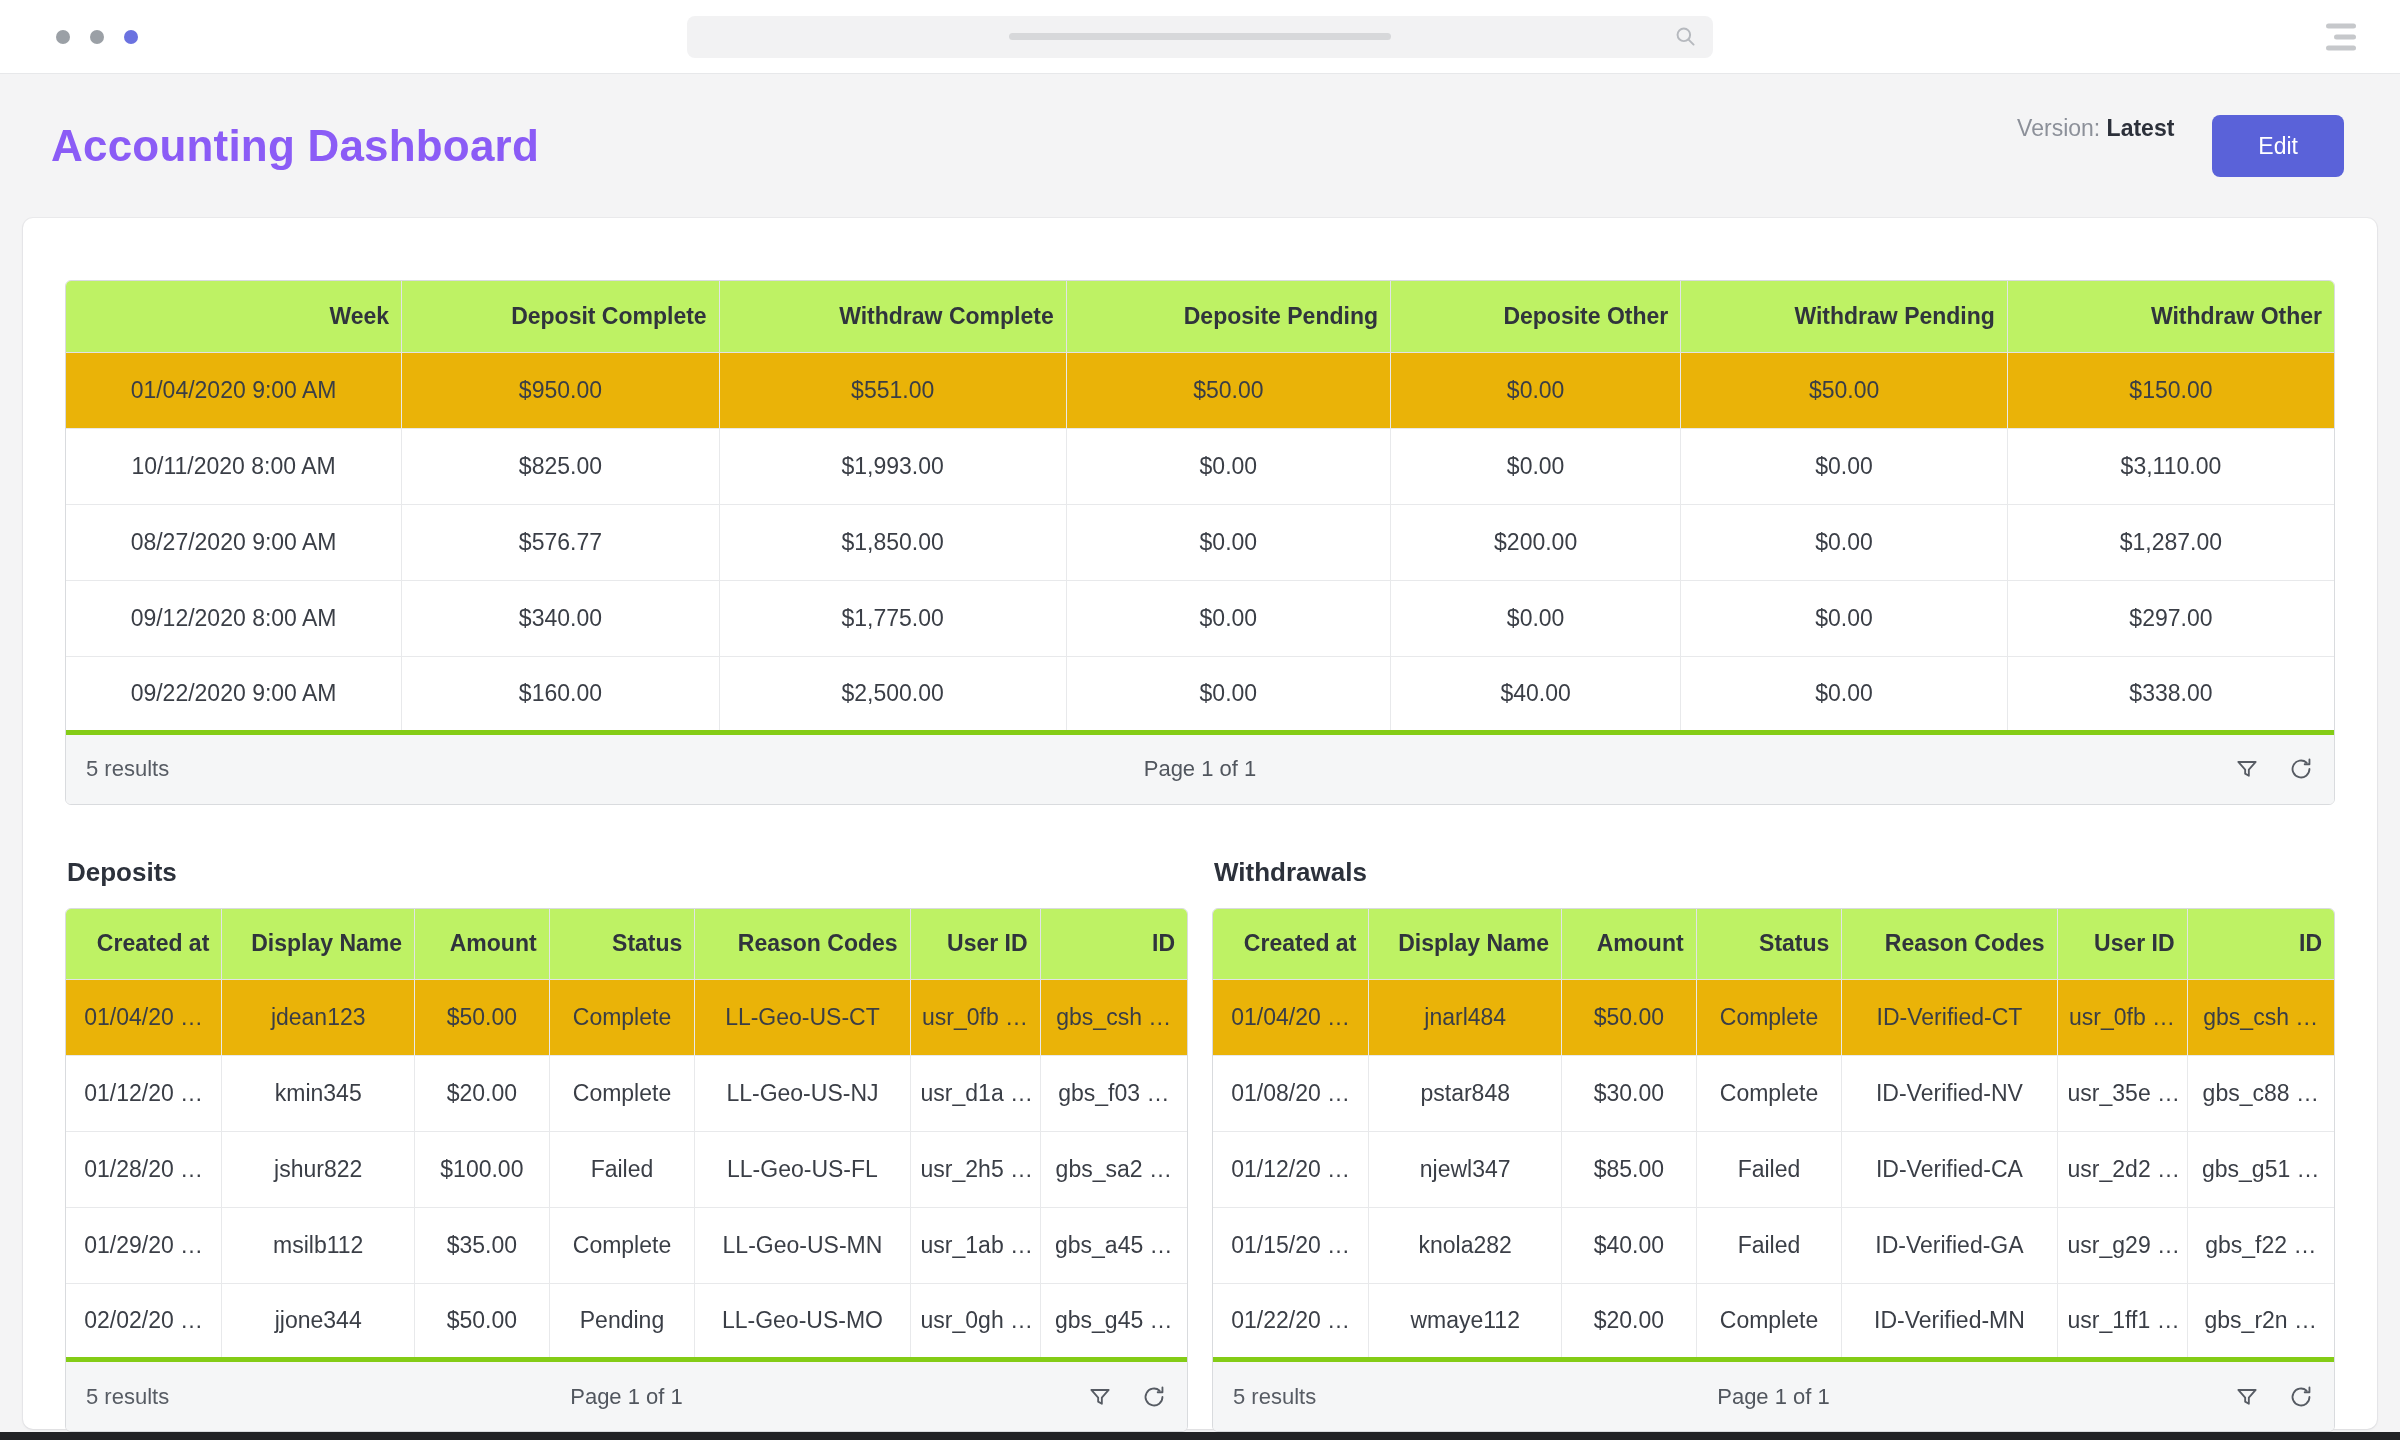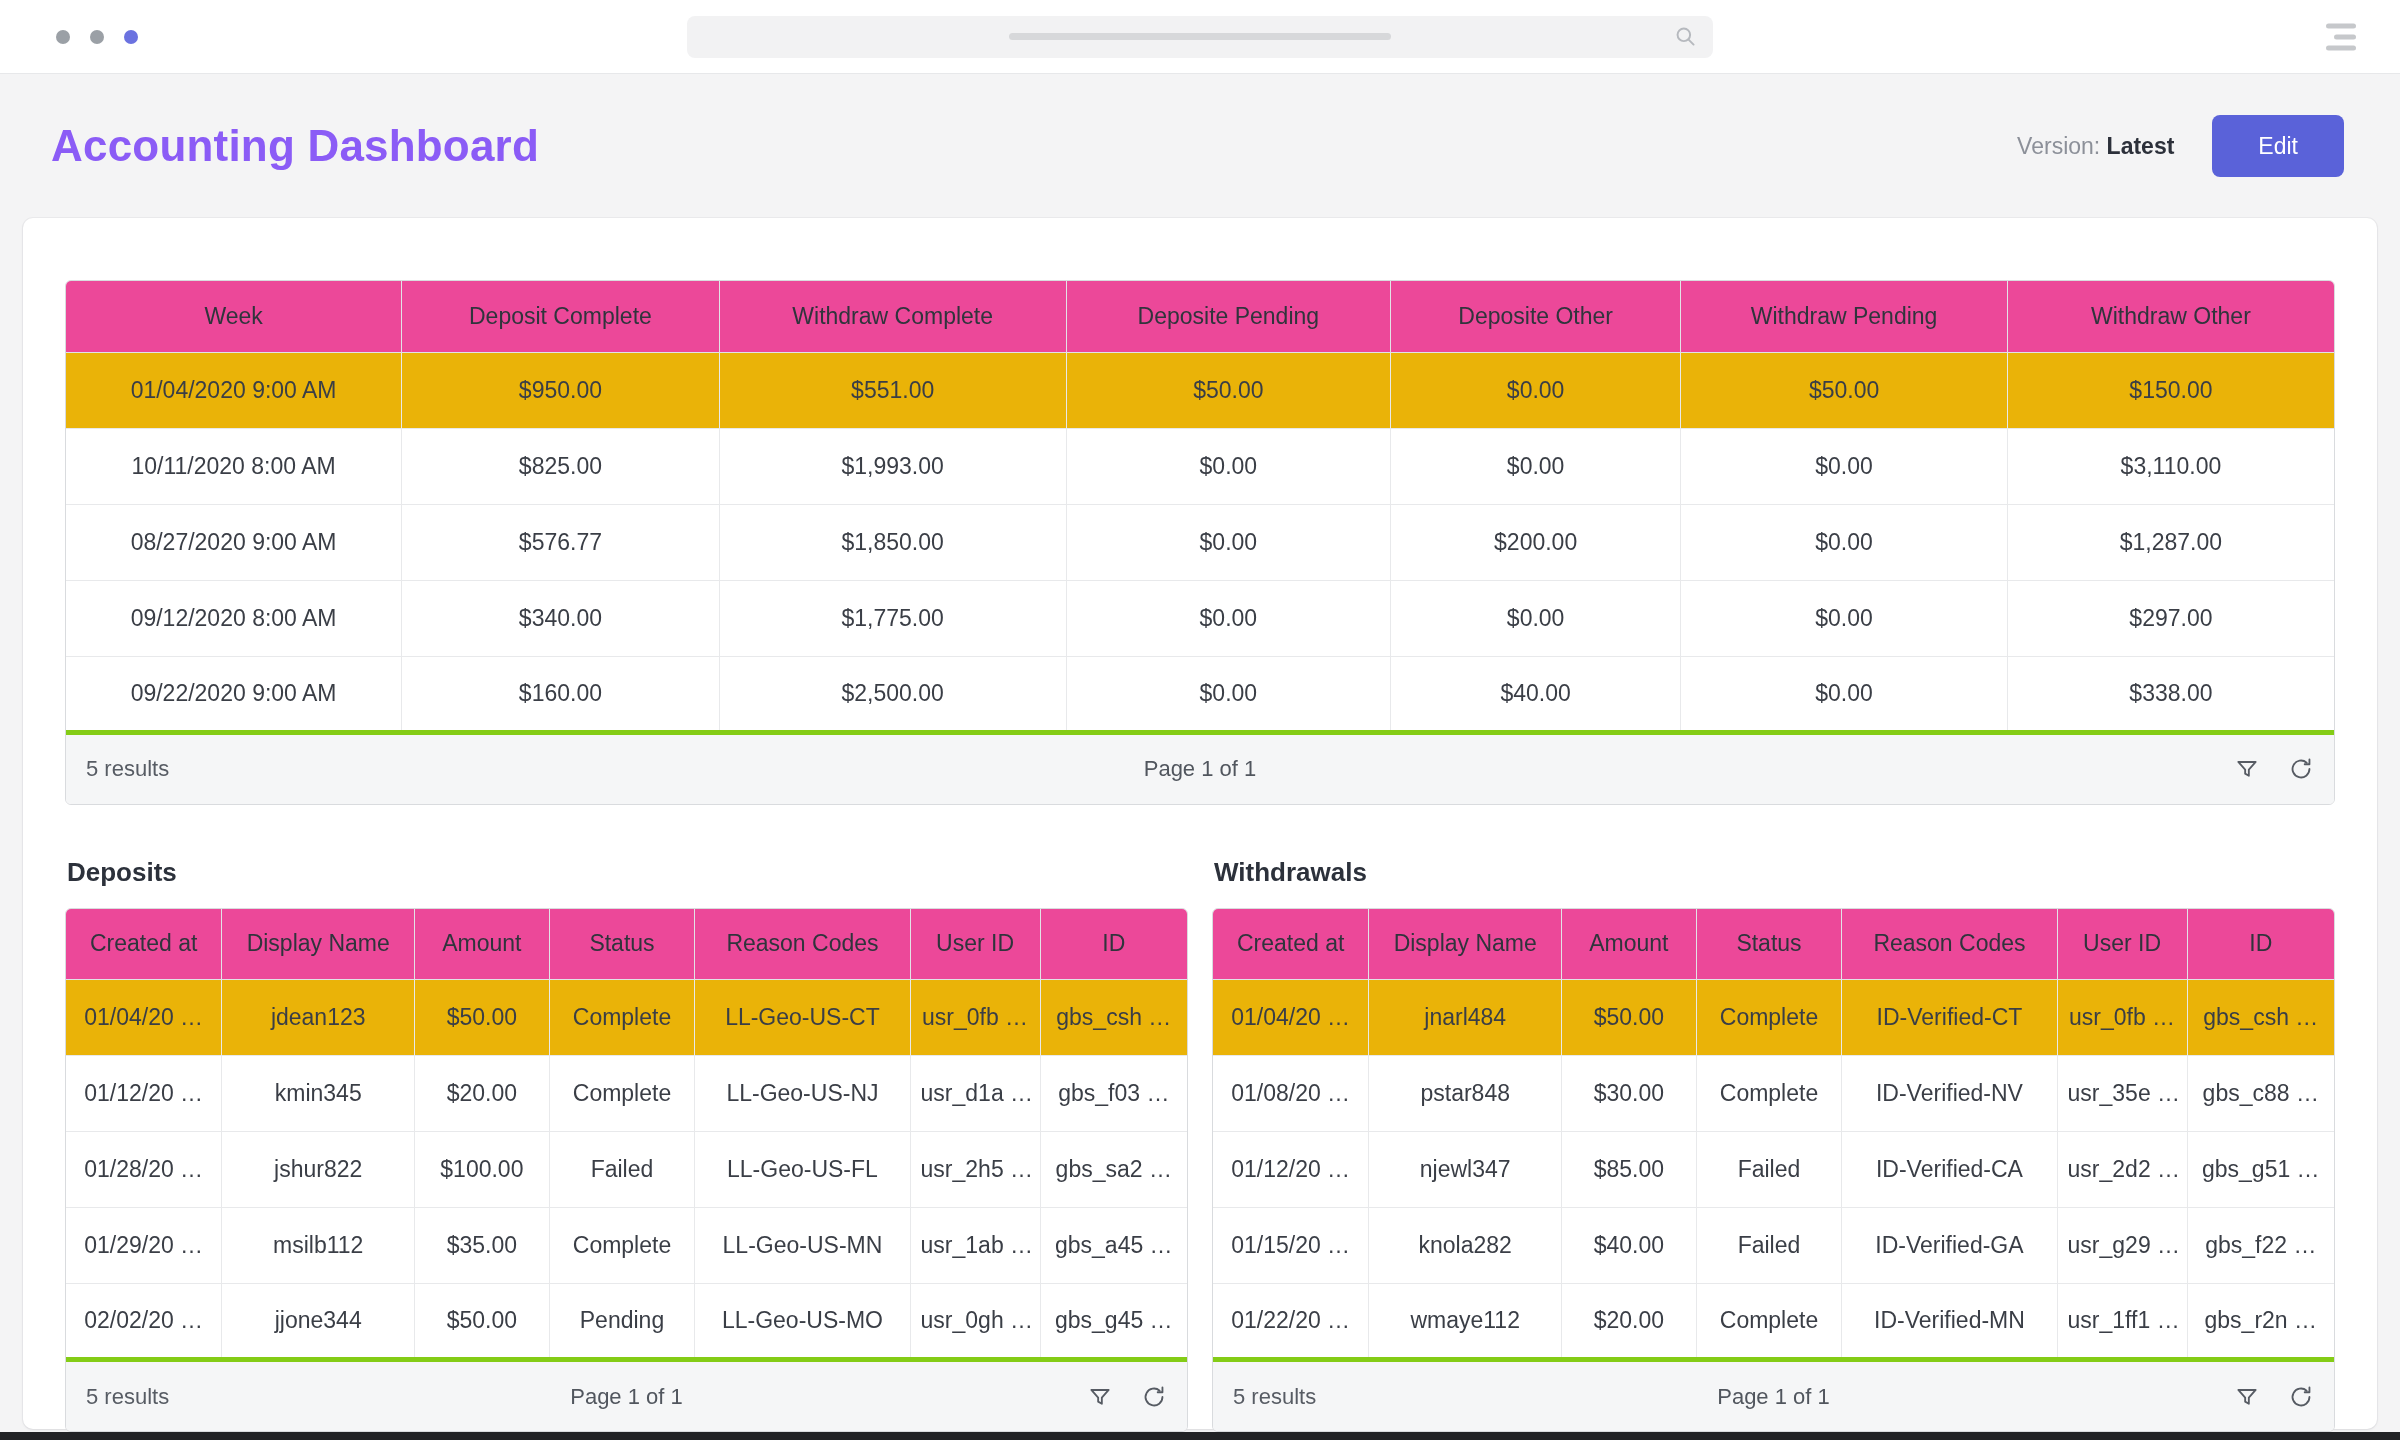--- a/index.html
+++ b/index.html
@@ -35,42 +35,42 @@
   .menu-icon span:nth-child(1) { width: 30px; }
   .menu-icon span:nth-child(2) { width: 22px; }
   .menu-icon span:nth-child(3) { width: 30px; }
 
   
   .page-header {
     height: 144px; display: flex; align-items: center; justify-content: space-between;
     padding: 0 56px 0 51px;
   }
   .title { font-size: 44px; font-weight: 700; color: #8b5cf6; letter-spacing: .2px; }
-  .header-right { display: flex; align-items: center; gap: 38px; }
+  .header-right { display: flex; align-items: flex-start; gap: 38px; }
   .version { font-size: 23px; color: #8c9099; }
   .version b { color: #2c303a; font-weight: 700; }
   .btn-edit {
     background: #5a62d9; color: #ffffff; font-size: 23px; font-family: inherit;
     border: none; border-radius: 8px; height: 62px; padding: 8px 46px; cursor: pointer;
   }
 
   
   .card {
     margin: 0 23px; background: #ffffff; border-radius: 10px; height: 1211px;
     box-shadow: 0 1px 3px rgba(25,28,40,.07), 0 0 0 1px rgba(25,28,40,.04);
     padding: 62px 42px 0;
   }
 
   
   .tbl { border: 1px solid #d9dbde; border-radius: 6px; overflow: hidden; background: #fff; }
   table.grid { width: 100%; border-collapse: collapse; table-layout: fixed; }
   .grid th {
-    height: 71px; background: #ec4899; font-weight: 400; font-size: 23px; color: #30343c;
+    height: 71px; background: #bef264; font-weight: 700; font-size: 23px; color: #30343c;
     border-bottom: 1px solid #e2e3e6; border-right: 1px solid #e2e3e6;
-    padding: 0 12px; white-space: nowrap; overflow: hidden; cursor: pointer; text-align: center;
+    padding: 0 12px; white-space: nowrap; overflow: hidden; cursor: pointer; text-align: right;
   }
   .grid td {
     height: 76px; font-size: 23px; color: #3a3e46; text-align: center;
     border-bottom: 1px solid #e8e9eb; border-right: 1px solid #e8e9eb;
     padding: 0 10px; white-space: nowrap; overflow: hidden; background: #fff;
   }
   .grid th:last-child, .grid td:last-child { border-right: none; }
   .grid tbody tr { cursor: pointer; }
   .grid tbody tr:last-child td { border-bottom: 5px solid #84cc16; }
   tr.selected td { background: #eab308; }

